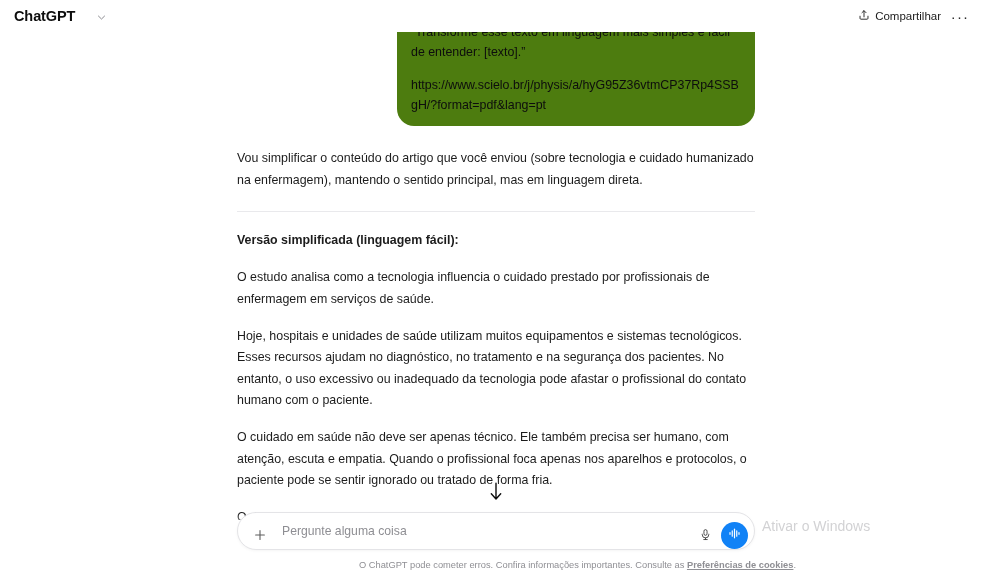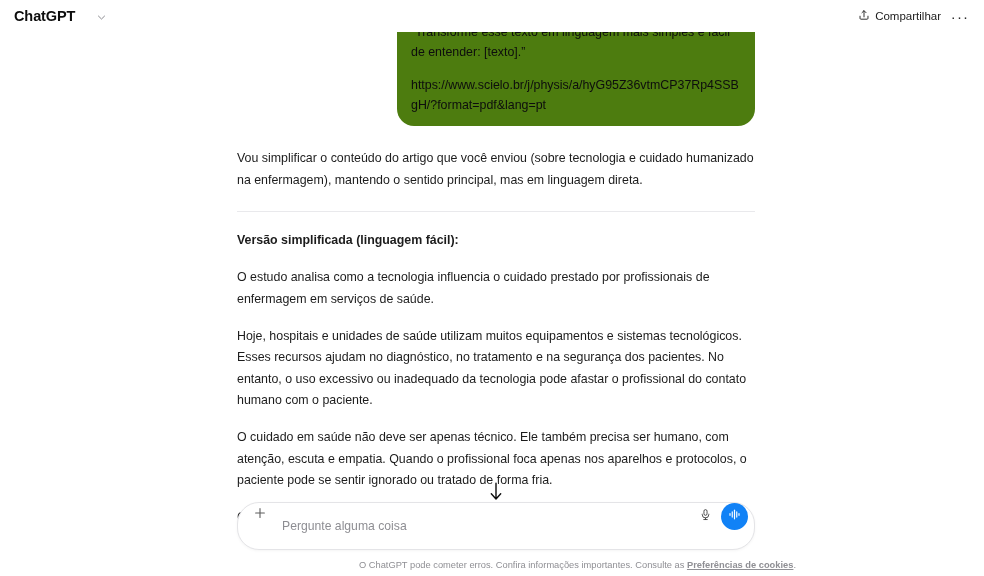--- a/index.html
+++ b/index.html
@@ -142,26 +142,26 @@
     z-index: 20;
   }
   .composer-wrap {
     position: absolute;
     left: 237px;
     bottom: 26px;
     width: 518px;
     z-index: 22;
   }
   .composer {
-    height: 48px;
+    height: 38px;
     border: 1px solid #e4e4e7;
     border-radius: 22px;
     background: #ffffff;
     display: flex;
-    align-items: flex-start;
+    align-items: flex-end;
     padding: 0 6px 0 10px;
     box-shadow: 0 1px 3px rgba(0,0,0,0.045);
   }
   .plus-btn {
     width: 24px; height: 24px;
     display: flex;
     align-items: center;
     justify-content: center;
     border-radius: 50%;
     cursor: pointer;
@@ -343,20 +343,21 @@
       </span>
     </div>
   </div>
 </div>
 
 <div class="footnote">
   <span>O ChatGPT pode cometer erros. Confira informações importantes. Consulte as </span><a href="#">Preferências de cookies</a><span>.</span>
 </div>
 
 <div class="watermark">
+  <div class="wm-title">Ativar o Windows</div>
 </div>
 
 <div class="cursor">
   <svg width="16" height="22" viewBox="0 0 16 22" fill="none" aria-hidden="true">
     <path d="M8 2.2 V17.2 M3.3 12.8 L8 18 L12.7 12.8" stroke="#ffffff" stroke-width="3.2" stroke-linecap="round" stroke-linejoin="round"></path>
     <path d="M8 2.2 V17.2 M3.3 12.8 L8 18 L12.7 12.8" stroke="#0d0d0d" stroke-width="1.4" stroke-linecap="round" stroke-linejoin="round"></path>
   </svg>
 </div>
 
 </body></html>

